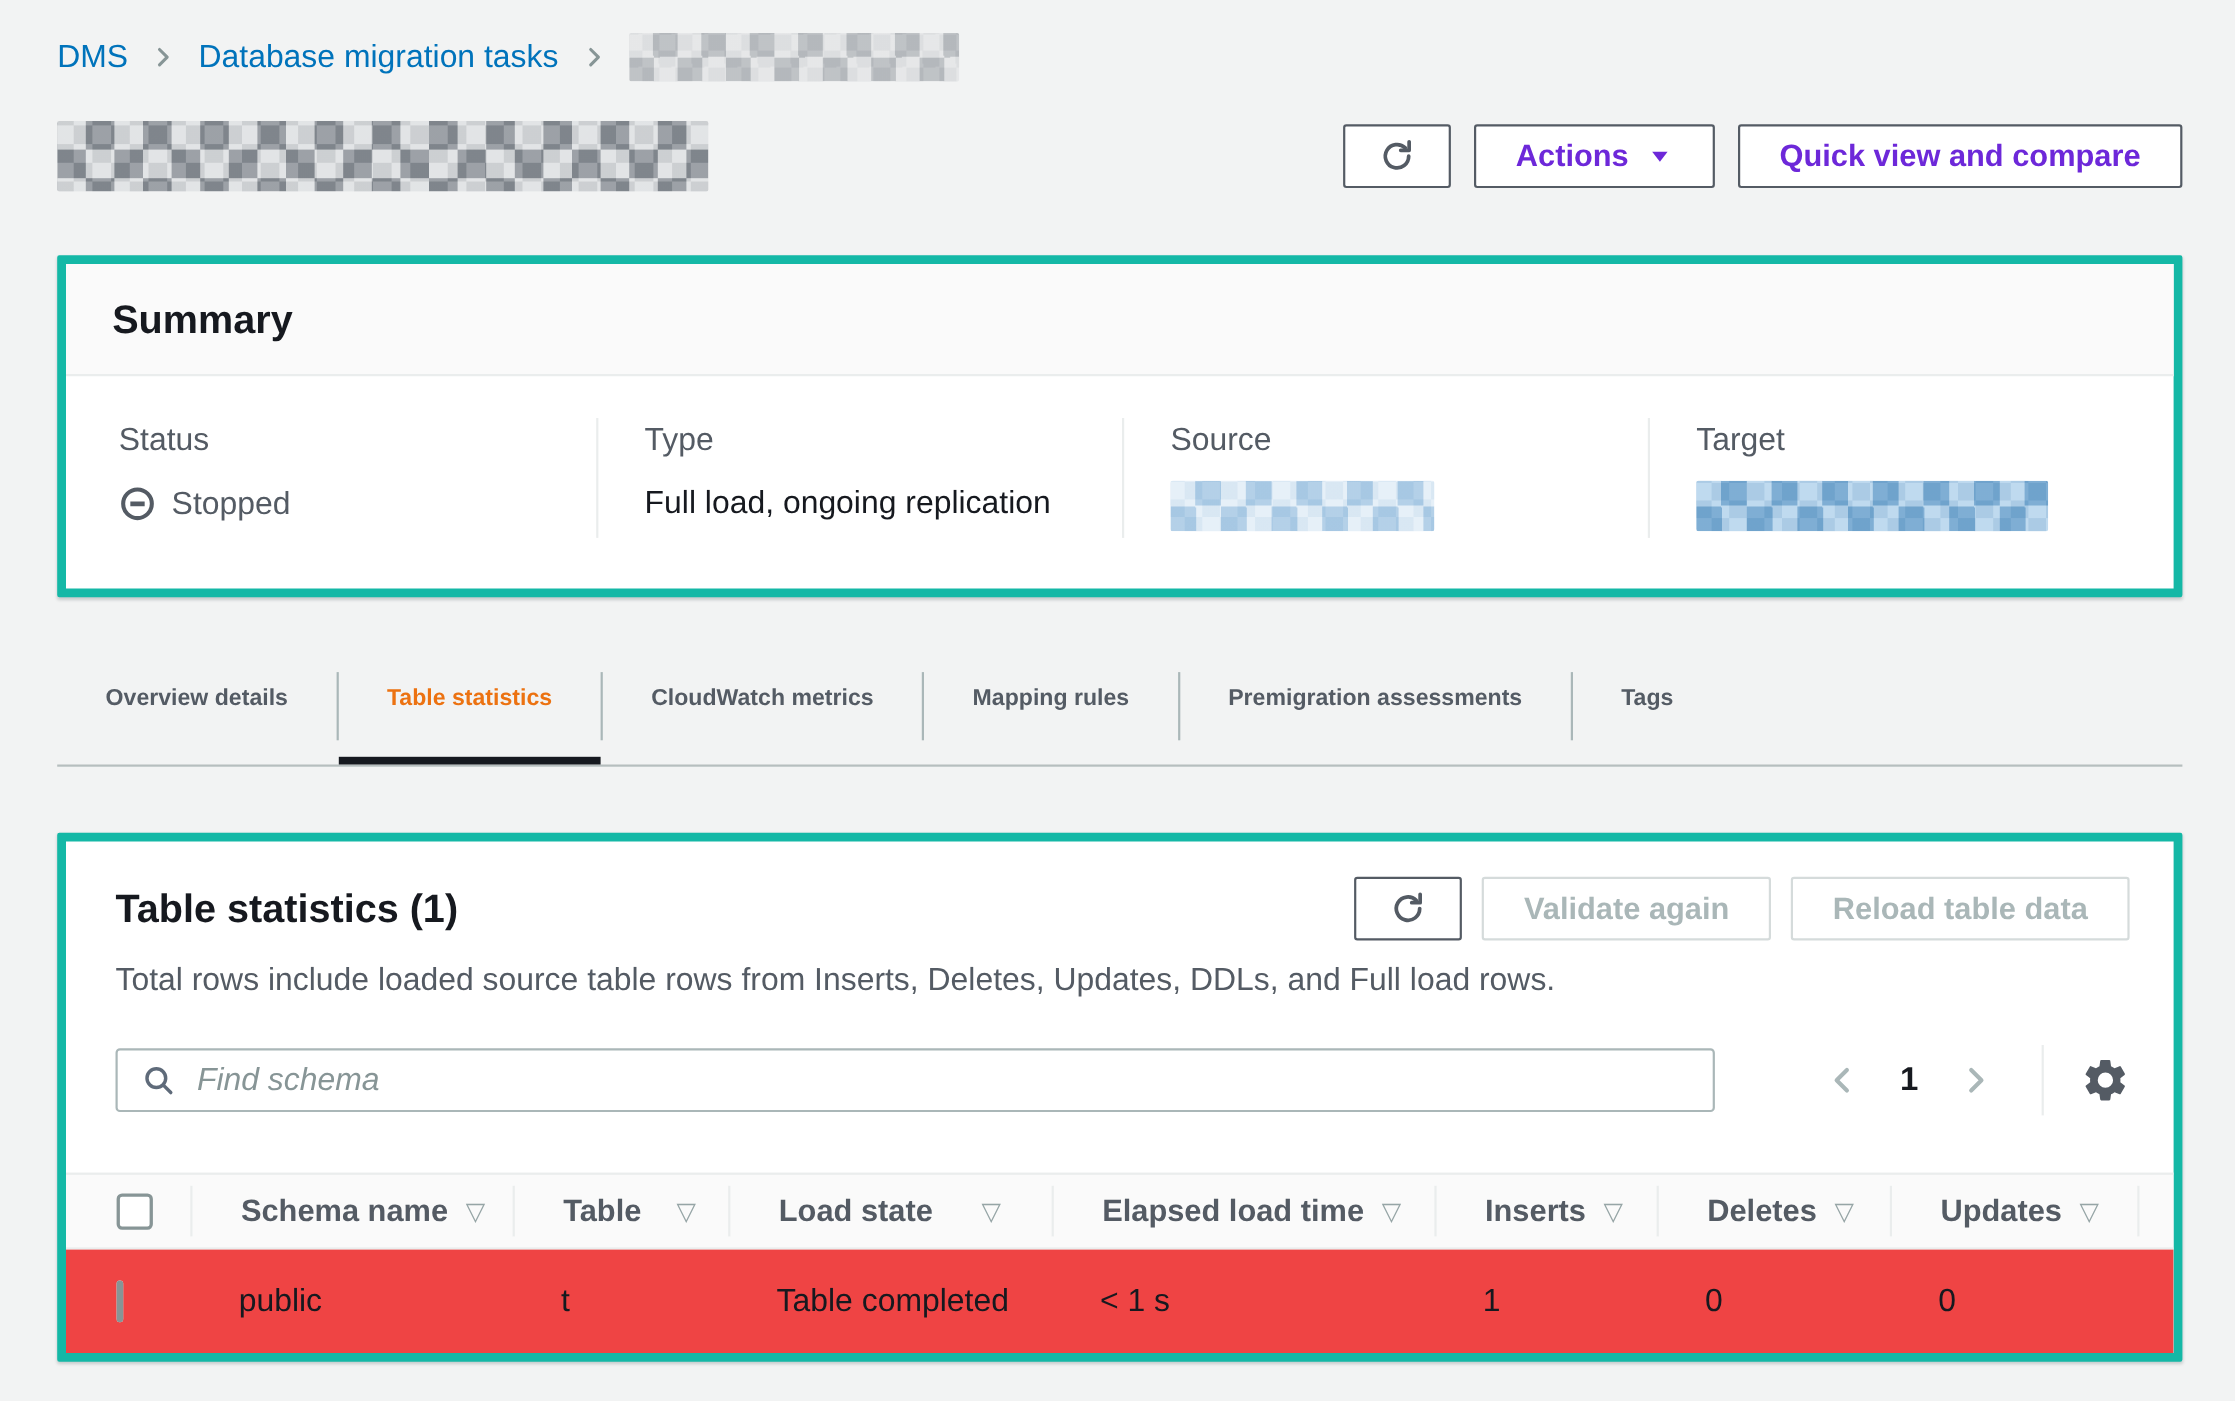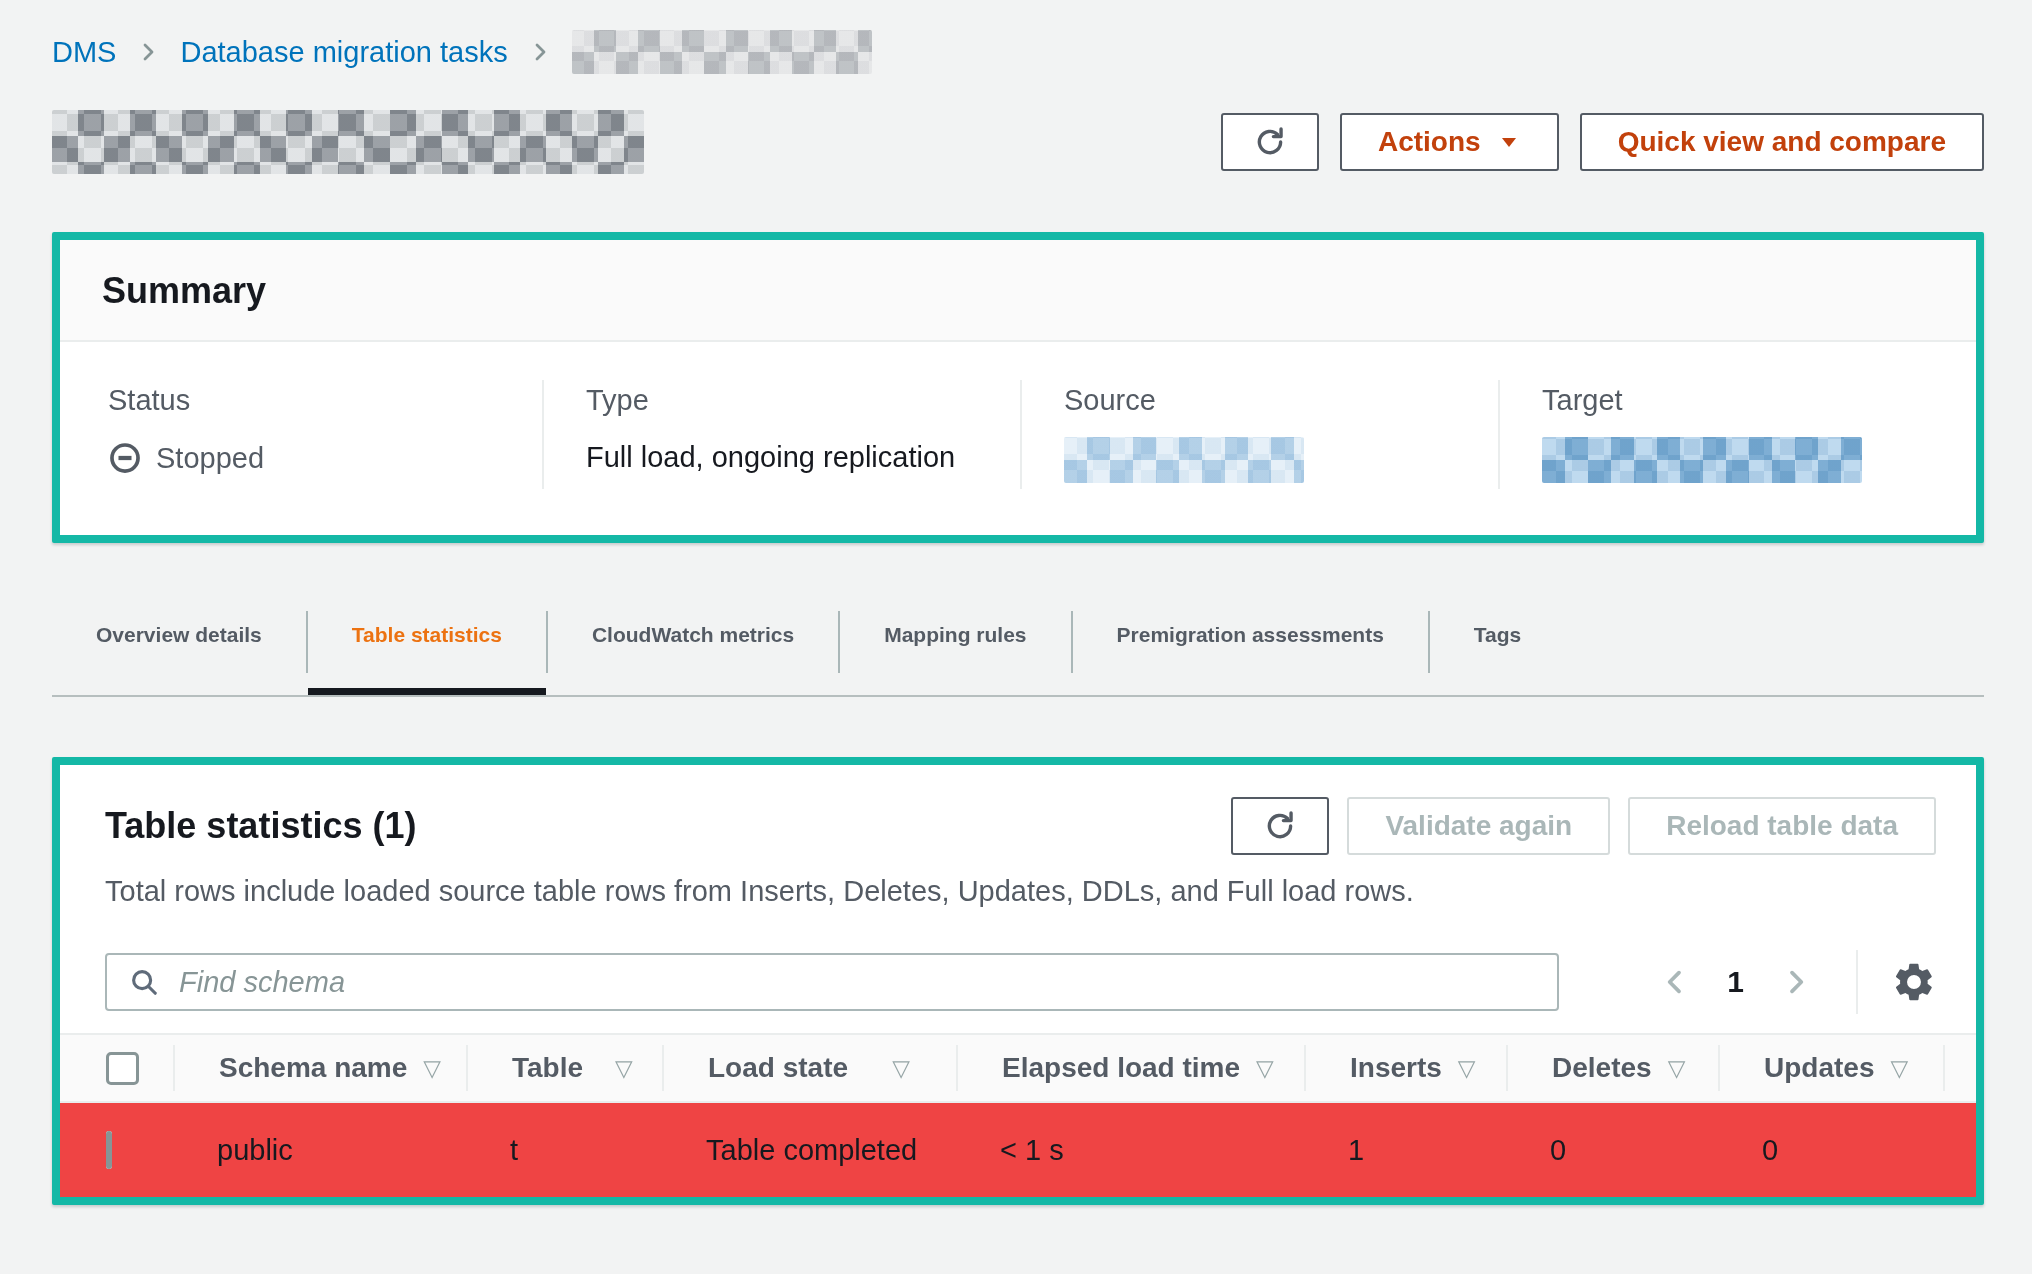--- a/index.html
+++ b/index.html
@@ -47,21 +47,21 @@
   }
 
   
   .page-header { display:flex; justify-content:space-between; align-items:center; margin-top:34px; }
   .title-redacted { width:592px; height:64px; }
   .header-actions { display:flex; gap:21px; }
 
   .btn {
     height:58px; padding:0 36px;
     background:#fff; border:2px solid #545b64; border-radius:3px;
-    color:#c2410c; font-family:inherit; font-size:28px; font-weight:700;
+    color:#6d28d9; font-family:inherit; font-size:28px; font-weight:700;
     display:flex; align-items:center; justify-content:center; gap:16px;
     cursor:pointer; white-space:nowrap;
   }
   .btn.icon-only { width:98px; padding:0; }
   .btn.disabled { border-color:#d5dbdb; color:#aab7b8; cursor:default; }
   .btn svg { flex:none; }
   .icon-refresh { width:34px; height:34px; color:#545b64; }
   .caret-down { width:24px; height:24px; }
 
   
@@ -118,21 +118,21 @@
   .pg-btn { background:none; border:none; padding:0; display:flex; cursor:pointer; }
   .pg-btn svg { width:32px; height:32px; color:#aab7b8; }
   .pg-num { font-size:30px; font-weight:700; color:#16191f; margin:0 36px; }
   .pg-prev { margin-right:0; }
   .pg-next { margin-left:0; }
   .pg-divider { width:2px; height:64px; background:#eaeded; margin:0 34px 0 44px; }
   .gear-btn { background:none; border:none; padding:0; display:flex; cursor:pointer; }
   .gear-btn svg { width:44px; height:44px; color:#545b64; }
 
   
-  .tbl { margin-top:19px; }
+  .tbl { margin-top:52px; }
   .thead {
     display:flex; align-items:center; height:70px;
     background:#fafafa; border-top:2px solid #eaeded; border-bottom:2px solid #eaeded;
   }
   .th {
     display:flex; align-items:center; height:46px;
     padding-left:44px; border-left:2px solid #eaeded;
     font-size:28px; font-weight:700; color:#545b64; flex:none; white-space:nowrap;
   }
   .sort { color:#96a5a6; font-size:23px; font-weight:400; margin-left:16px; }

